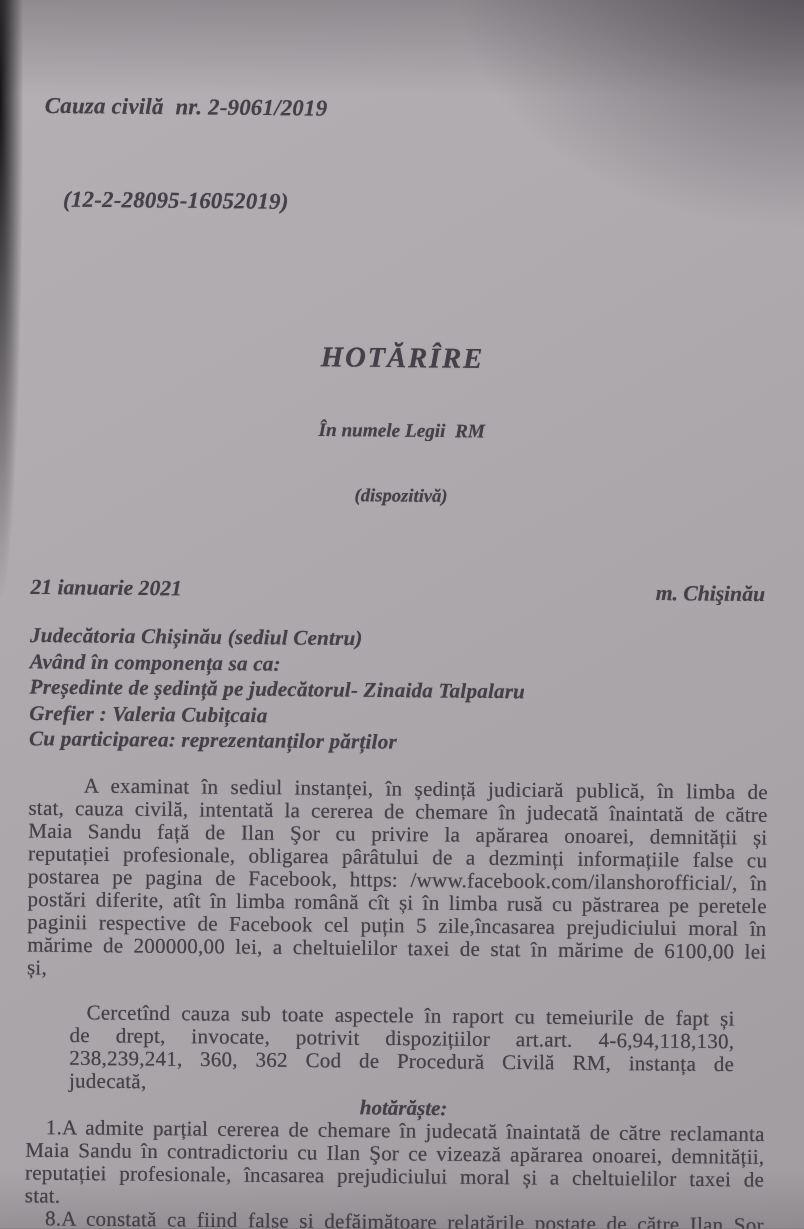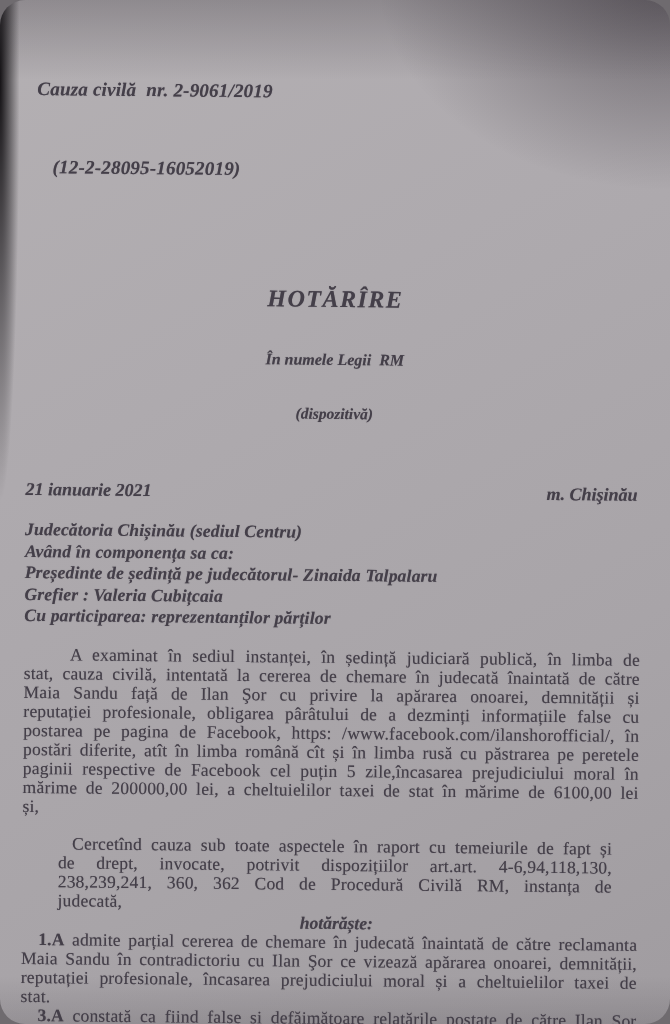--- a/index.html
+++ b/index.html
@@ -13,21 +13,20 @@
     height: 1024px;
     overflow: hidden;
     font-family: "Liberation Serif", "DejaVu Serif", serif;
     color: #443f49;
     background:
       radial-gradient(ellipse 26px 560px at 0% 8%, rgba(12,10,13,0.95), rgba(12,10,13,0) 75%),
       linear-gradient(to bottom, rgba(58,53,60,0.30), rgba(58,53,60,0) 80px),
       radial-gradient(ellipse 430px 310px at 100% -2%, rgba(40,34,42,0.55), rgba(40,34,42,0) 68%),
       linear-gradient(to top, rgba(50,46,52,0.16), rgba(50,46,52,0) 48px),
       linear-gradient(150deg, #b4b0b3 0%, #aeaaae 35%, #a8a4a8 70%, #a09ca0 100%);
-    border-radius: 25px;
   }
   .page {
     position: absolute;
     left: 30px;
     top: 24px;
     width: 616px;
     transform: rotate(0.55deg);
     transform-origin: top left;
     text-shadow: 0 0 0.8px rgba(64,58,68,0.55);
   }
@@ -80,21 +79,21 @@
   .p-legal { margin-top: 18px; margin-left: 36px; margin-right: 26px; text-indent: 14px; }
   .decide {
     font-weight: bold;
     font-style: italic;
     text-align: center;
     font-size: 17.5px;
     line-height: 20px;
     padding-left: 14px;
   }
   .item { text-indent: 17px; }
-  .num { font-weight: bold; }
+  .num { font-weight: normal; }
   .emph { }
 </style>
 </head>
 <body>
 
 <div class="photo">
   <div class="page">
 
     <div class="case-block">
       <div>Cauza civilă  nr. 2-9061/2019</div>
@@ -121,16 +120,16 @@
     </div>
 
     <p class="para p-exam"><span>A examinat în sediul instanței, în ședință judiciară publică, în limba de stat, cauza civilă, intentată la cererea de chemare în judecată înaintată de către Maia Sandu față de Ilan Şor cu privire la apărarea onoarei, demnității și reputației profesionale, obligarea pârâtului de a dezminți informațiile false cu postarea pe pagina de Facebook, https: /www.facebook.com/ilanshorofficial/, în postări diferite, atît în limba română cît și în limba rusă cu păstrarea pe peretele paginii respective de Facebook cel puțin 5 zile,încasarea prejudiciului moral în mărime de 200000,00 lei, a cheltuielilor taxei de stat în mărime de 6100,00 lei  </span><span class="emph">și,</span></p>
 
     <p class="para p-legal">Cercetînd cauza sub toate aspectele în raport cu temeiurile de fapt și de drept, invocate, potrivit dispozițiilor art.art. 4-6,94,118,130, 238,239,241, 360, 362 Cod  de Procedură  Civilă RM, instanța de judecată,</p>
 
     <div class="decide">hotărăște:</div>
 
     <p class="para item"><span class="num">1.A</span><span> admite parțial cererea de chemare în judecată  înaintată de  către reclamanta Maia Sandu în contradictoriu cu Ilan Şor ce vizează apărarea onoarei, demnității, reputației profesionale, încasarea prejudiciului moral și a cheltuielilor taxei de stat.</span></p>
 
-    <p class="para item"><span class="num">3.A</span><span> constată ca fiind false și defăimătoare relatările postate de către Ilan Şor pe pagina sa de Facebook https://</span></p>
+    <p class="para item"><span class="num">8.A</span><span> constată ca fiind false și defăimătoare relatările postate de către Ilan Şor pe pagina sa de Facebook https://</span></p>
 
   </div>
 </div>
 
 </body></html>

